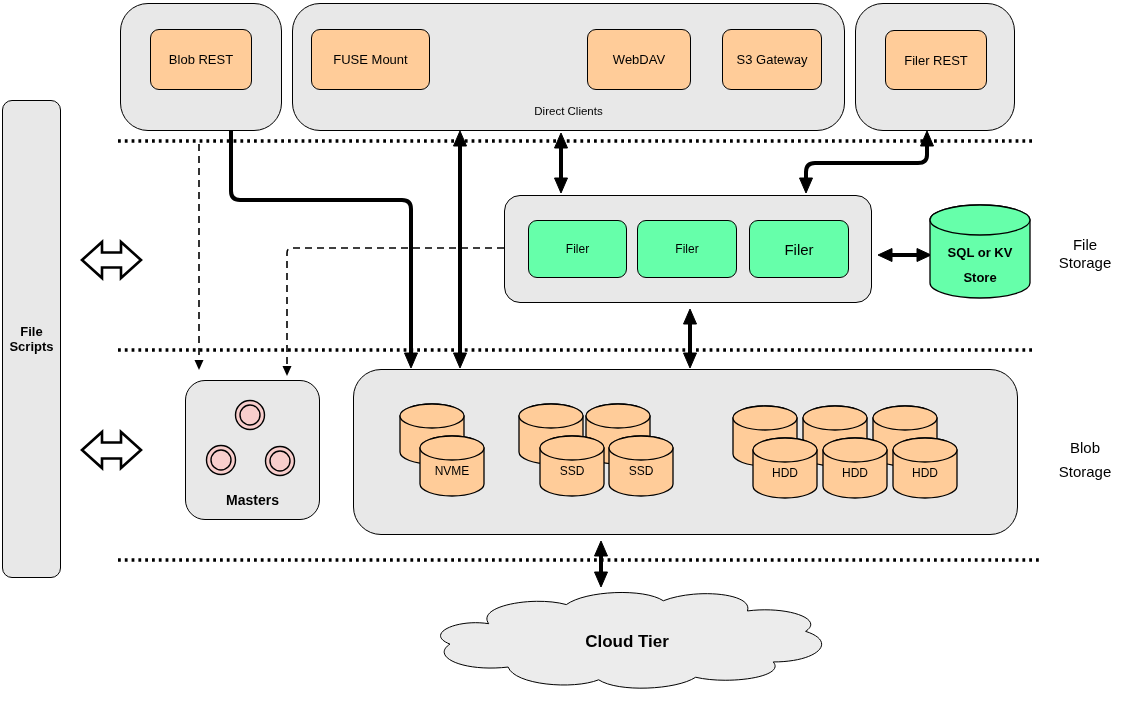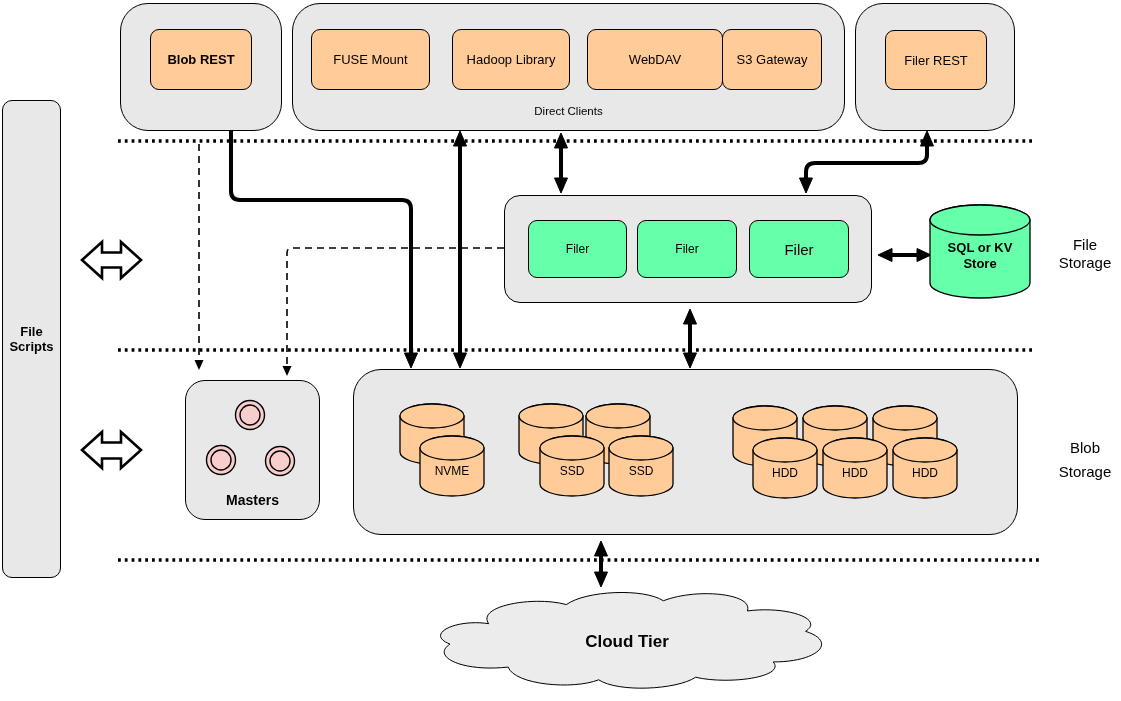--- a/index.html
+++ b/index.html
@@ -40,30 +40,27 @@
   <div class="container" style="left:292px;top:3px;width:553px;height:128px;border-radius:28px;"></div>
 
   <div class="container" style="left:855px;top:3px;width:160px;height:128px;border-radius:28px;"></div>
 
   <div class="container" style="left:504px;top:195px;width:368px;height:108px;border-radius:16px;"></div>
 
   <div class="container" style="left:185px;top:380px;width:135px;height:140px;border-radius:20px;"></div>
 
   <div class="container" style="left:353px;top:369px;width:665px;height:166px;border-radius:28px;"></div>
 
-  <div class="node orange" style="left:150px;top:29px;width:102px;height:61px;font-weight:bold;">
+  <div class="node orange" style="left:150px;top:29px;width:102px;height:61px;">
     <span>Blob REST</span>
   </div>
   <div class="node orange" style="left:311px;top:29px;width:119px;height:61px;">
     <span>FUSE Mount</span>
   </div>
-  <div class="node orange" style="left:452px;top:29px;width:118px;height:61px;">
-    <span>Hadoop Library</span>
-  </div>
-  <div class="node orange" style="left:587px;top:29px;width:136px;height:61px;">
+  <div class="node orange" style="left:587px;top:29px;width:104px;height:61px;">
     <span>WebDAV</span>
   </div>
   <div class="node orange" style="left:722px;top:29px;width:100px;height:61px;">
     <span>S3 Gateway</span>
   </div>
   <div class="node orange" style="left:885px;top:30px;width:102px;height:60px;">
     <span>Filer REST</span>
   </div>
 
   <div class="node green" style="left:528px;top:220px;width:99px;height:58px;font-size:12px;">
@@ -203,21 +200,21 @@
 
     <svg x="437" y="588" width="388" height="102" viewBox="0 0 120 80" preserveAspectRatio="none">
       <path d="M22,62 C8,66 -2,54 4,44 C-4,36 6,24 16,28 C12,14 30,6 40,13 C46,2 64,0 70,10
                C80,0 98,4 96,18 C108,14 120,24 114,34 C124,42 118,58 104,58 C108,70 90,76 80,70
                C74,80 56,82 50,72 C42,80 24,76 22,62 Z" fill="#ECECEC" stroke="#000" stroke-width="1" vector-effect="non-scaling-stroke"></path>
     </svg>
   </svg>
 
   <div class="label" style="left:292px;top:104px;width:553px;font-size:11.5px;">Direct Clients</div>
 
-  <div class="label bold" style="left:938px;top:240px;width:84px;font-size:13px;line-height:16px;">SQL or KV Store</div>
+  <div class="label bold" style="left:938px;top:240px;width:84px;font-size:13px;line-height:25px;">SQL or KV Store</div>
 
   <div class="label" style="left:1050px;top:236px;width:70px;font-size:15px;line-height:18px;">File Storage</div>
 
   <div class="label" style="left:1050px;top:436px;width:70px;font-size:15px;line-height:24px;">Blob Storage</div>
 
   <div class="label bold" style="left:185px;top:492px;width:135px;font-size:14px;">Masters</div>
 
   <div class="label" style="left:420px;top:464px;width:64px;font-size:12px;">NVME</div>
   <div class="label" style="left:540px;top:464px;width:64px;font-size:12px;">SSD</div>
   <div class="label" style="left:609px;top:464px;width:64px;font-size:12px;">SSD</div>

